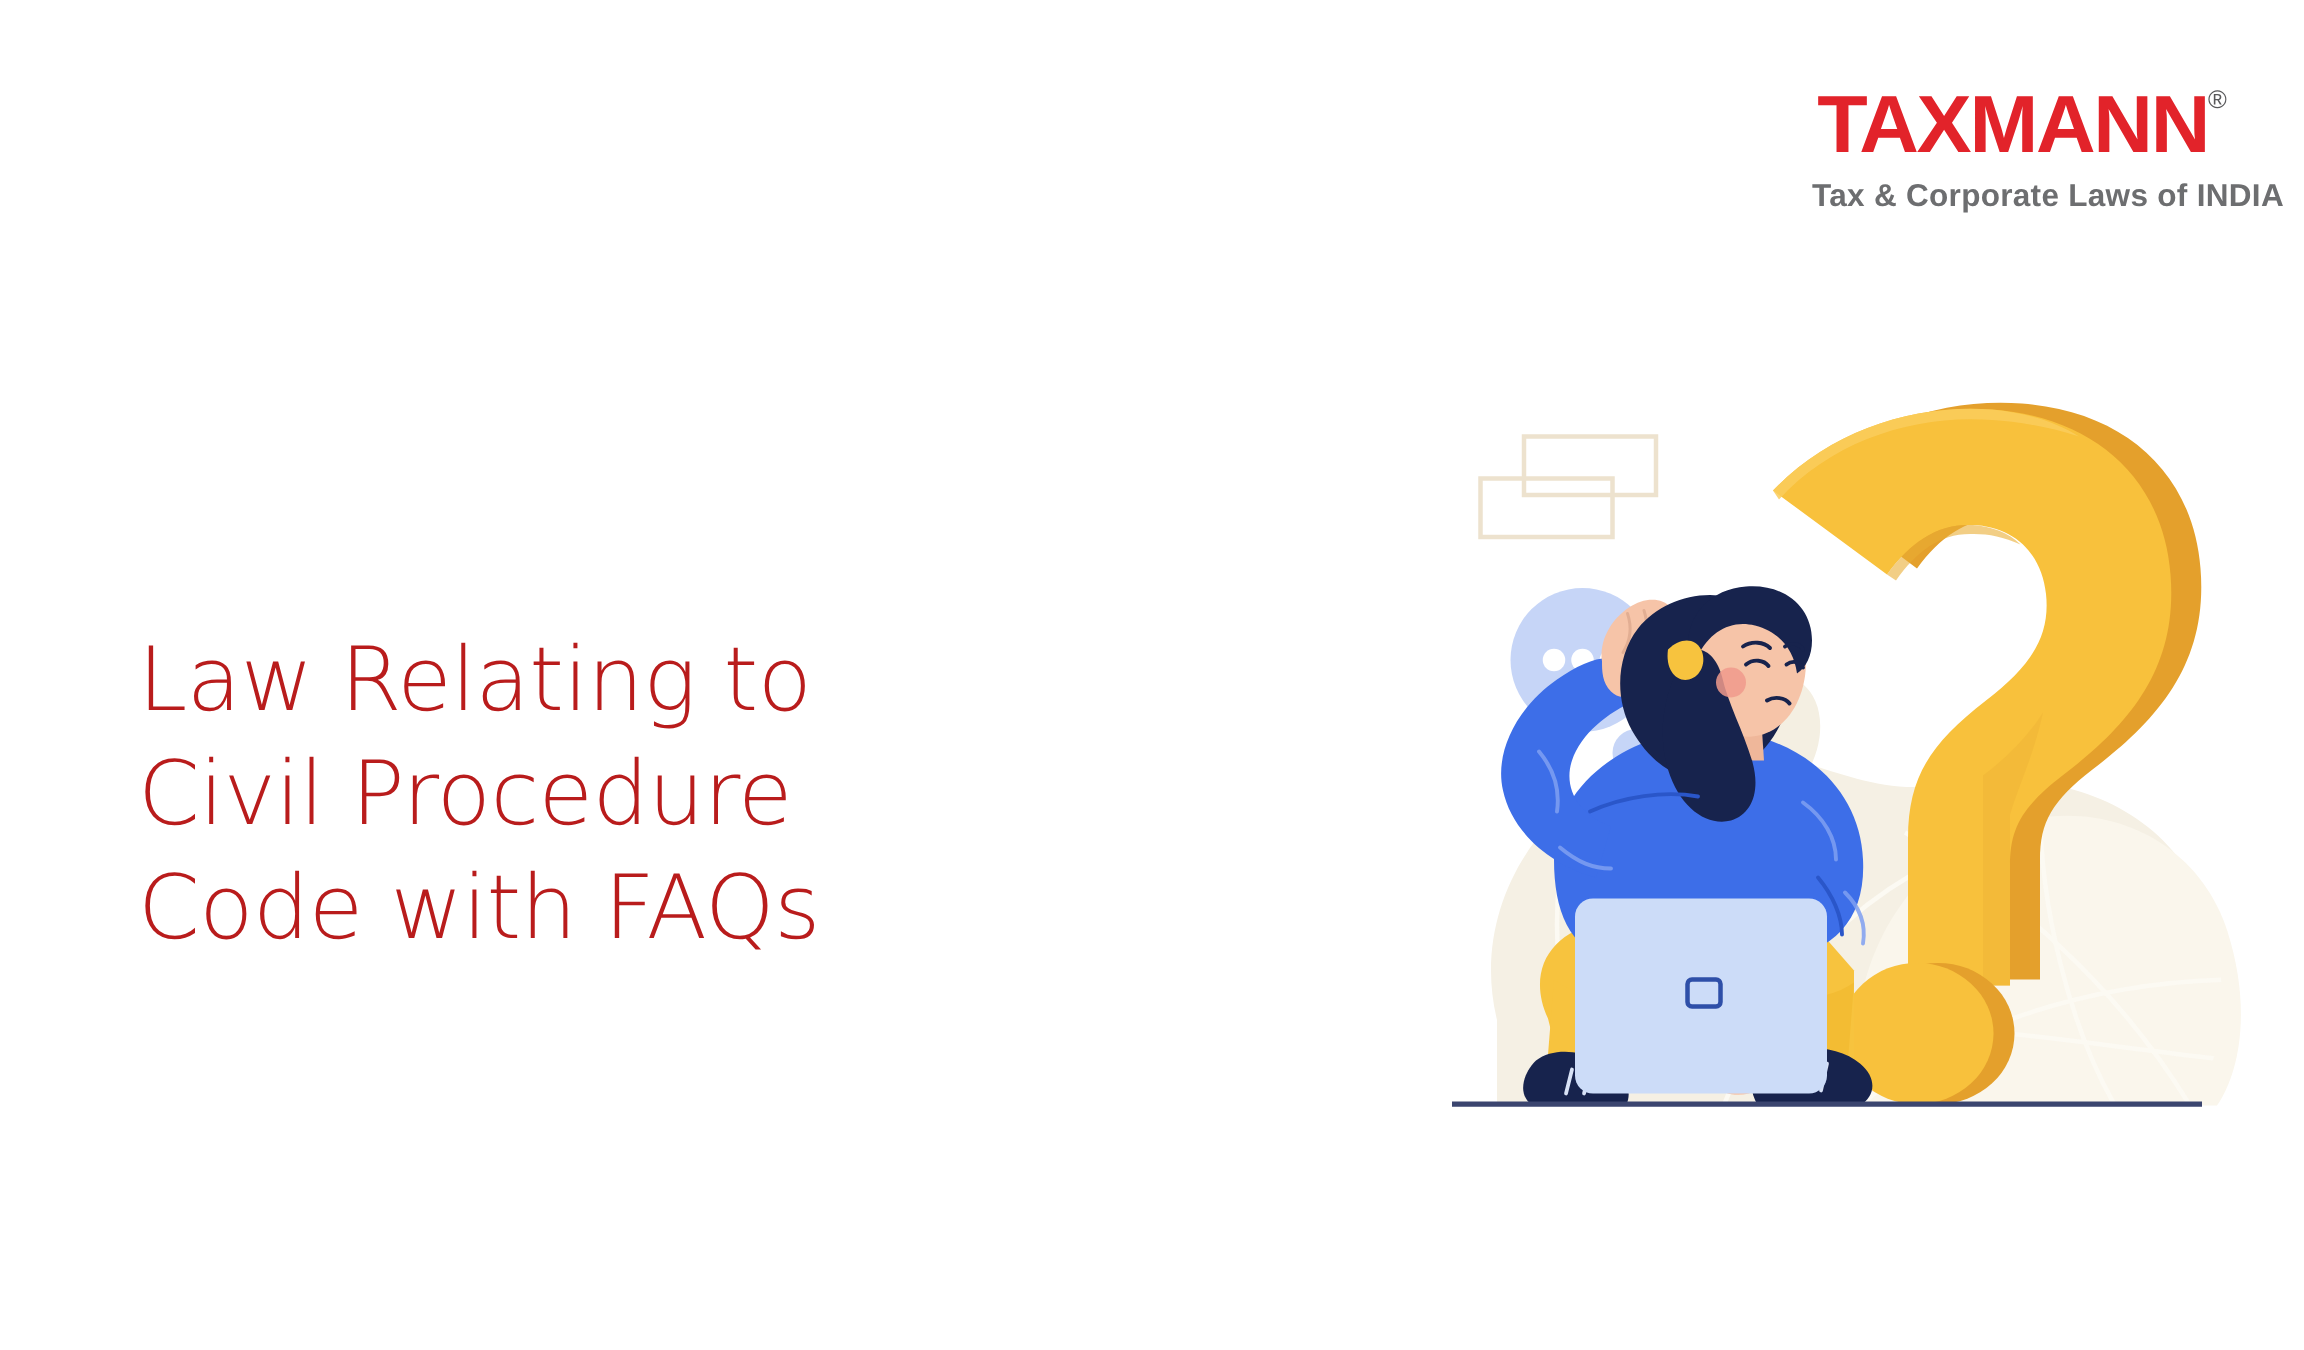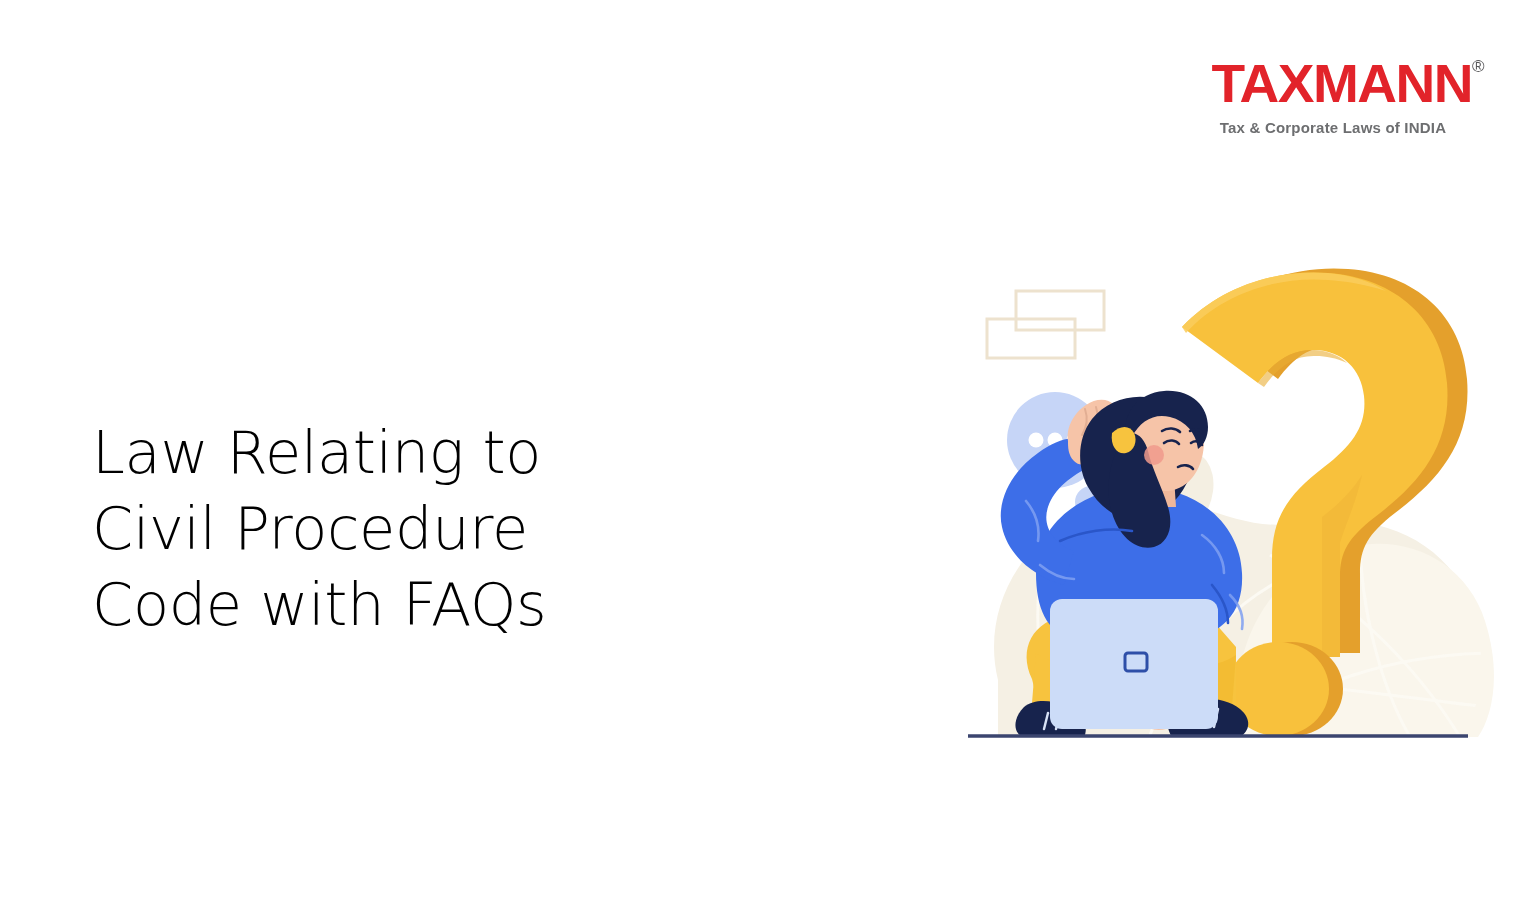--- a/index.html
+++ b/index.html
@@ -52,39 +52,39 @@
     font-size: 17px;
     color: #58585a;
     margin-left: 3px;
     margin-top: 2px;
     line-height: 1;
   }
   .logo-tagline {
     margin-top: 9px;
     font-family: "Liberation Sans", sans-serif;
     font-weight: 700;
-    font-size: 15px;
+    font-size: 21px;
     letter-spacing: 0.2px;
     color: #6d6e70;
     white-space: nowrap;
   }
 
   
   .headline {
     position: absolute;
     left: 92px;
     top: 415px;
     width: 620px;
     margin: 0;
     font-family: "DejaVu Sans", sans-serif;
     font-weight: 300;
     font-size: 59px;
     line-height: 76px;
     letter-spacing: -0.3px;
-    color: #000000;
+    color: #b91c1c;
     white-space: pre-line;
   }
 
   
   .illustration {
     position: absolute;
     left: 940px;
     top: 255px;
     width: 560px;
     height: 510px;

